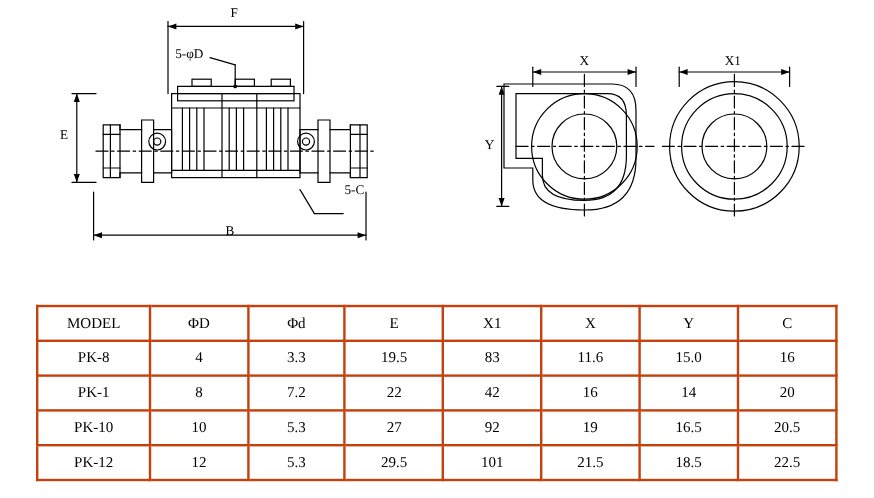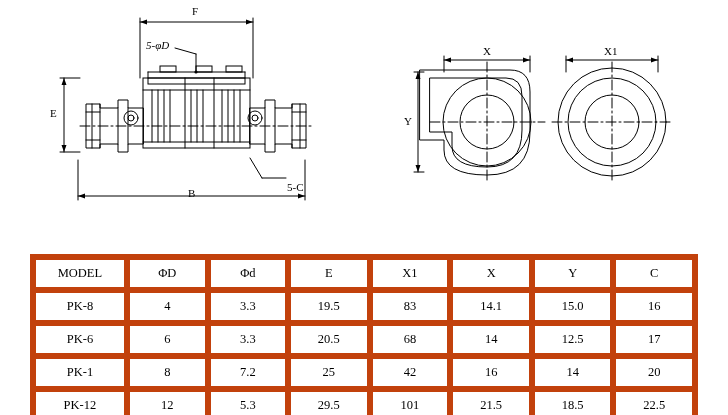--- a/index.html
+++ b/index.html
@@ -46,21 +46,21 @@
     position: absolute;
     left: 30px;
     top: 254px;
     border-collapse: collapse;
     width: 668px;
     font-family: "Liberation Serif", serif;
     font-size: 12.5px;
   }
   .spec-table th,
   .spec-table td {
-    border: 6px solid #c2410c;
+    border: 2px solid #c2410c;
     text-align: center;
     vertical-align: middle;
     height: 27px;
     padding: 0;
     font-weight: normal;
     margin-top: 28px;
   }
   .spec-table th {
     font-weight: normal;
   }
@@ -180,24 +180,24 @@
 
         <line x1="566" y1="60" x2="658" y2="60"></line>
         <path d="M566,60 l7,-2.5 l0,5 z" fill="#000" stroke="none"></path>
         <path d="M658,60 l-7,-2.5 l0,5 z" fill="#000" stroke="none"></path>
         <line x1="566" y1="56" x2="566" y2="72"></line>
         <line x1="658" y1="56" x2="658" y2="72"></line>
       </g>
     </svg>
 
     <div class="lbl" style="left:192px; top:6px;">F</div>
-    <div class="lbl" style="left:146px; top:40px;font-style:italic;">5-φD</div>
+    <div class="lbl" style="left:146px; top:40px;">5-φD</div>
     <div class="lbl" style="left:50px;  top:108px;">E</div>
     <div class="lbl" style="left:188px; top:188px;">B</div>
-    <div class="lbl" style="left:262px; top:182px;padding-left:25px;">5-C</div>
+    <div class="lbl" style="left:262px; top:154px;padding-left:25px;">5-C</div>
 
     <div class="lbl" style="left:483px; top:46px;">X</div>
     <div class="lbl" style="left:604px; top:46px;">X1</div>
     <div class="lbl" style="left:404px; top:116px;">Y</div>
   </div>
 
   <table class="spec-table">
     <colgroup>
       <col class="c-model">
         <col class="c-rest">
@@ -220,43 +220,43 @@
         <th>C</th>
       </tr>
     </thead>
     <tbody>
       <tr>
         <td>PK-8</td>
         <td>4</td>
         <td>3.3</td>
         <td>19.5</td>
         <td>83</td>
-        <td>14.1</td>
+        <td>11.6</td>
         <td>15.0</td>
         <td>16</td>
-      </tr>
-      <tr>
-        <td>PK-6</td>
-        <td>6</td>
-        <td>3.3</td>
-        <td>20.5</td>
-        <td>68</td>
-        <td>14</td>
-        <td>12.5</td>
-        <td>17</td>
       </tr>
       <tr>
         <td>PK-1</td>
         <td>8</td>
         <td>7.2</td>
-        <td>25</td>
+        <td>22</td>
         <td>42</td>
         <td>16</td>
         <td>14</td>
         <td>20</td>
+      </tr>
+      <tr>
+        <td>PK-10</td>
+        <td>10</td>
+        <td>5.3</td>
+        <td>27</td>
+        <td>92</td>
+        <td>19</td>
+        <td>16.5</td>
+        <td>20.5</td>
       </tr>
       <tr>
         <td>PK-12</td>
         <td>12</td>
         <td>5.3</td>
         <td>29.5</td>
         <td>101</td>
         <td>21.5</td>
         <td>18.5</td>
         <td>22.5</td>

